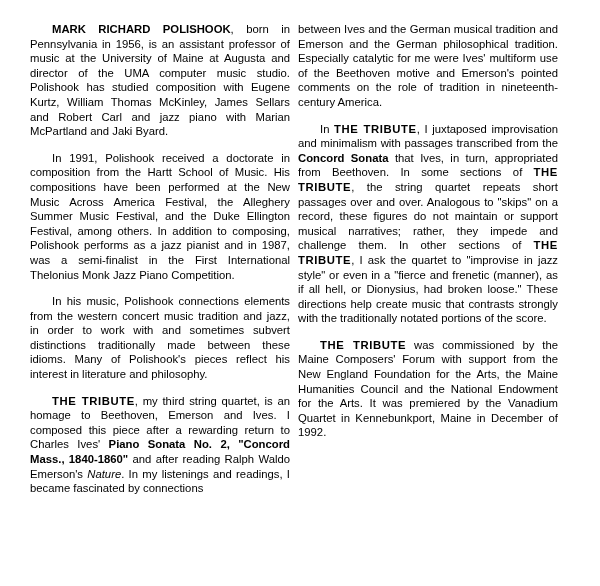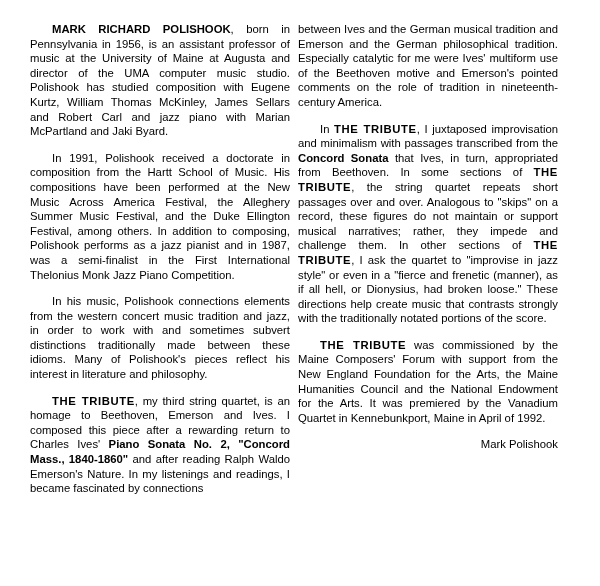--- a/index.html
+++ b/index.html
@@ -41,20 +41,21 @@
   p.signature {
     text-align: right;
     text-indent: 0;
     margin-top: 6px;
     margin-bottom: 0;
   }
   .b {
     font-weight: bold;
   }
   .i {
+    font-style: italic;
   }
   .midwide {
     letter-spacing: 0.6px;
   }
 </style>
 </head>
 <body>
 
 <div class="page">
   <div class="columns">
@@ -83,21 +84,20 @@
 
       <p style="text-indent:0;">
         <span>between Ives and the German musical tradition and Emerson and the German philosophical tradition. Especially catalytic for me were Ives' multiform use of the Beethoven motive and Emerson's pointed comments on the role of tradition in nineteenth-century America.</span>
       </p>
 
       <p>
         <span>In </span><span class="b midwide">THE TRIBUTE</span><span>, I juxtaposed improvisation and minimalism with passages transcribed from the </span><span class="b">Concord Sonata</span><span> that Ives, in turn, appropriated from Beethoven. In some sections of </span><span class="b midwide">THE TRIBUTE</span><span>, the string quartet repeats short passages over and over. Analogous to "skips" on a record, these figures do not maintain or support musical narratives; rather, they impede and challenge them. In other sections of </span><span class="b midwide">THE TRIBUTE</span><span>, I ask the quartet to "improvise in jazz style" or even in a "fierce and frenetic (manner), as if all hell, or Dionysius, had broken loose." These directions help create music that contrasts strongly with the traditionally notated portions of the score.</span>
       </p>
 
       <p>
-        <span class="b midwide">THE TRIBUTE</span><span> was commissioned by the Maine Composers' Forum with support from the New England Foundation for the Arts, the Maine Humanities Council and the National Endowment for the Arts. It was premiered by the Vanadium Quartet in Kennebunkport, Maine in April of 1992.</span>
+        <span class="b midwide">THE TRIBUTE</span><span> was commissioned by the Maine Composers' Forum with support from the New England Foundation for the Arts, the Maine Humanities Council and the National Endowment for the Arts. It was premiered by the Vanadium Quartet in Kennebunkport, Maine in December of 1992.</span>
       </p>
 
-      <p class="signature">Mark Polishook</p>
 
     </div>
 
   </div>
 </div>
 
 </body></html>

